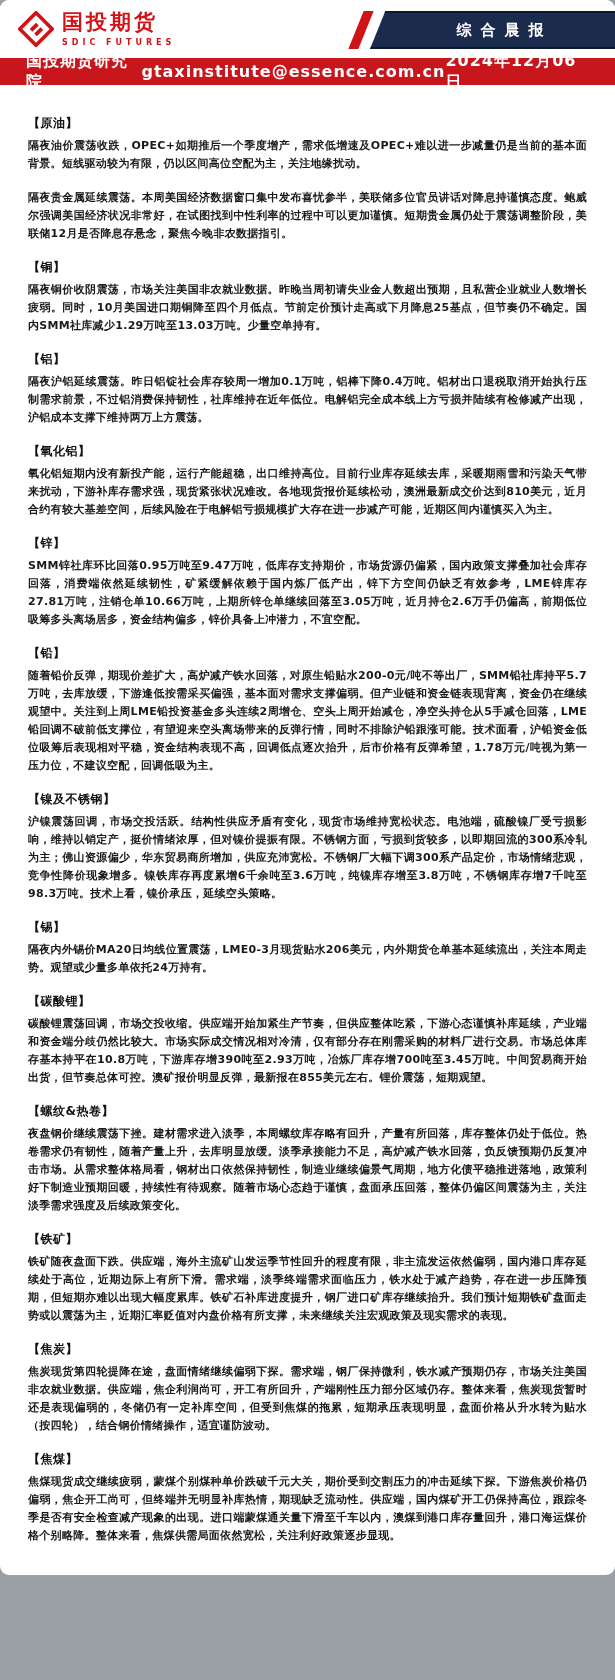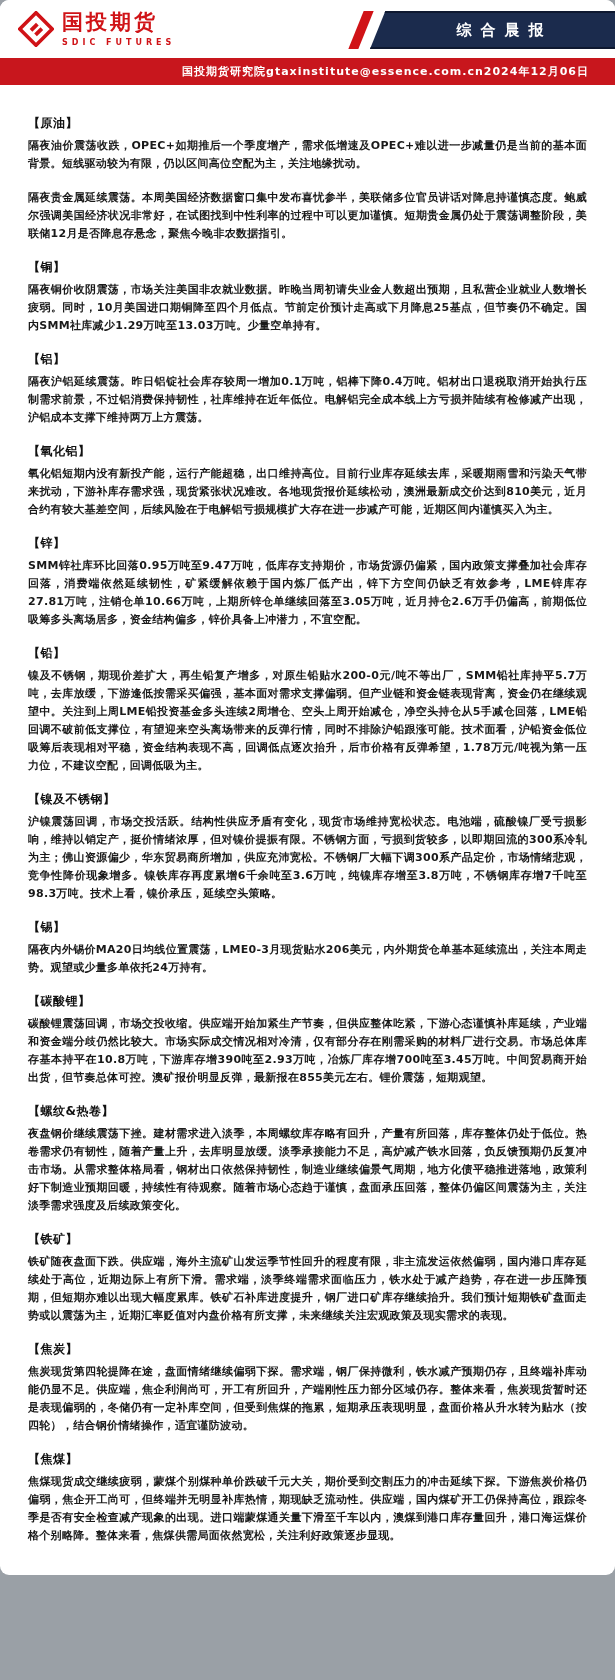--- a/index.html
+++ b/index.html
@@ -30,21 +30,21 @@
     border-top:2px solid #0e1830; border-bottom:2px solid #0e1830;
     display:flex; align-items:center; justify-content:center;
   }
   .report-banner span {
     transform:skewX(22deg); color:#ffffff; font-size:15px; font-weight:700;
     letter-spacing:9px; text-indent:9px; white-space:nowrap;
   }
   .header-bar {
     height:27px; background:#c8161d; color:#ffffff;
     display:flex; align-items:center; justify-content:flex-end;
-    padding:0 26px; font-size:11px; font-weight:700; letter-spacing:1px;
+    padding:0 26px; font-size:16px; font-weight:700; letter-spacing:1px;
   }
   
   .content { padding:14px 28px 0 28px; }
   .report-section { margin-bottom:16px; }
   .section-title {
     font-size:12px; font-weight:700; color:#111111; margin-bottom:5px;
     letter-spacing:0.5px;
     margin-top:16px;
   }
   .section-body {
@@ -111,21 +111,21 @@
       <p class="section-body">氧化铝短期内没有新投产能，运行产能超稳，出口维持高位。目前行业库存延续去库，采暖期雨雪和污染天气带来扰动，下游补库存需求强，现货紧张状况难改。各地现货报价延续松动，澳洲最新成交价达到810美元，近月合约有较大基差空间，后续风险在于电解铝亏损规模扩大存在进一步减产可能，近期区间内谨慎买入为主。</p>
     </section>
 
     <section class="report-section">
       <h2 class="section-title">【锌】</h2>
       <p class="section-body">SMM锌社库环比回落0.95万吨至9.47万吨，低库存支持期价，市场货源仍偏紧，国内政策支撑叠加社会库存回落，消费端依然延续韧性，矿紧缓解依赖于国内炼厂低产出，锌下方空间仍缺乏有效参考，LME锌库存27.81万吨，注销仓单10.66万吨，上期所锌仓单继续回落至3.05万吨，近月持仓2.6万手仍偏高，前期低位吸筹多头离场居多，资金结构偏多，锌价具备上冲潜力，不宜空配。</p>
     </section>
 
     <section class="report-section">
       <h2 class="section-title">【铅】</h2>
-      <p class="section-body">镍及不锈钢，期现价差扩大，再生铅复产增多，对原生铅贴水200-0元/吨不等出厂，SMM铅社库持平5.7万吨，去库放缓，下游逢低按需采买偏强，基本面对需求支撑偏弱。但产业链和资金链表现背离，资金仍在继续观望中。关注到上周LME铅投资基金多头连续2周增仓、空头上周开始减仓，净空头持仓从5手减仓回落，LME铅回调不破前低支撑位，有望迎来空头离场带来的反弹行情，同时不排除沪铅跟涨可能。技术面看，沪铅资金低位吸筹后表现相对平稳，资金结构表现不高，回调低点逐次抬升，后市价格有反弹希望，1.78万元/吨视为第一压力位，不建议空配，回调低吸为主。</p>
+      <p class="section-body">随着铅价反弹，期现价差扩大，高炉减产铁水回落，对原生铅贴水200-0元/吨不等出厂，SMM铅社库持平5.7万吨，去库放缓，下游逢低按需采买偏强，基本面对需求支撑偏弱。但产业链和资金链表现背离，资金仍在继续观望中。关注到上周LME铅投资基金多头连续2周增仓、空头上周开始减仓，净空头持仓从5手减仓回落，LME铅回调不破前低支撑位，有望迎来空头离场带来的反弹行情，同时不排除沪铅跟涨可能。技术面看，沪铅资金低位吸筹后表现相对平稳，资金结构表现不高，回调低点逐次抬升，后市价格有反弹希望，1.78万元/吨视为第一压力位，不建议空配，回调低吸为主。</p>
     </section>
 
     <section class="report-section">
       <h2 class="section-title">【镍及不锈钢】</h2>
       <p class="section-body">沪镍震荡回调，市场交投活跃。结构性供应矛盾有变化，现货市场维持宽松状态。电池端，硫酸镍厂受亏损影响，维持以销定产，挺价情绪浓厚，但对镍价提振有限。不锈钢方面，亏损到货较多，以即期回流的300系冷轧为主；佛山资源偏少，华东贸易商所增加，供应充沛宽松。不锈钢厂大幅下调300系产品定价，市场情绪悲观，竞争性降价现象增多。镍铁库存再度累增6千余吨至3.6万吨，纯镍库存增至3.8万吨，不锈钢库存增7千吨至98.3万吨。技术上看，镍价承压，延续空头策略。</p>
     </section>
 
     <section class="report-section">
       <h2 class="section-title">【锡】</h2>
       <p class="section-body">隔夜内外锡价MA20日均线位置震荡，LME0-3月现货贴水206美元，内外期货仓单基本延续流出，关注本周走势。观望或少量多单依托24万持有。</p>
@@ -141,21 +141,21 @@
       <p class="section-body">夜盘钢价继续震荡下挫。建材需求进入淡季，本周螺纹库存略有回升，产量有所回落，库存整体仍处于低位。热卷需求仍有韧性，随着产量上升，去库明显放缓。淡季承接能力不足，高炉减产铁水回落，负反馈预期仍反复冲击市场。从需求整体格局看，钢材出口依然保持韧性，制造业继续偏景气周期，地方化债平稳推进落地，政策利好下制造业预期回暖，持续性有待观察。随着市场心态趋于谨慎，盘面承压回落，整体仍偏区间震荡为主，关注淡季需求强度及后续政策变化。</p>
     </section>
 
     <section class="report-section">
       <h2 class="section-title">【铁矿】</h2>
       <p class="section-body">铁矿随夜盘面下跌。供应端，海外主流矿山发运季节性回升的程度有限，非主流发运依然偏弱，国内港口库存延续处于高位，近期边际上有所下滑。需求端，淡季终端需求面临压力，铁水处于减产趋势，存在进一步压降预期，但短期亦难以出现大幅度累库。铁矿石补库进度提升，钢厂进口矿库存继续抬升。我们预计短期铁矿盘面走势或以震荡为主，近期汇率贬值对内盘价格有所支撑，未来继续关注宏观政策及现实需求的表现。</p>
     </section>
 
     <section class="report-section">
       <h2 class="section-title">【焦炭】</h2>
-      <p class="section-body">焦炭现货第四轮提降在途，盘面情绪继续偏弱下探。需求端，钢厂保持微利，铁水减产预期仍存，且终端补库动能仍显不足。供应端，焦企利润尚可，开工有所回升，产端刚性压力部分区域仍存。整体来看，焦炭现货暂时还是表现偏弱的，冬储仍有一定补库空间，但受到焦煤的拖累，短期承压表现明显，盘面价格从升水转为贴水（按四轮），结合钢价情绪操作，适宜谨防波动。</p>
+      <p class="section-body">焦炭现货第四轮提降在途，盘面情绪继续偏弱下探。需求端，钢厂保持微利，铁水减产预期仍存，市场关注美国非农就业数据。供应端，焦企利润尚可，开工有所回升，产端刚性压力部分区域仍存。整体来看，焦炭现货暂时还是表现偏弱的，冬储仍有一定补库空间，但受到焦煤的拖累，短期承压表现明显，盘面价格从升水转为贴水（按四轮），结合钢价情绪操作，适宜谨防波动。</p>
     </section>
 
     <section class="report-section">
       <h2 class="section-title">【焦煤】</h2>
       <p class="section-body">焦煤现货成交继续疲弱，蒙煤个别煤种单价跌破千元大关，期价受到交割压力的冲击延续下探。下游焦炭价格仍偏弱，焦企开工尚可，但终端并无明显补库热情，期现缺乏流动性。供应端，国内煤矿开工仍保持高位，跟踪冬季是否有安全检查减产现象的出现。进口端蒙煤通关量下滑至千车以内，澳煤到港口库存量回升，港口海运煤价格个别略降。整体来看，焦煤供需局面依然宽松，关注利好政策逐步显现。</p>
     </section>
 
   </div>
 </div>
 

